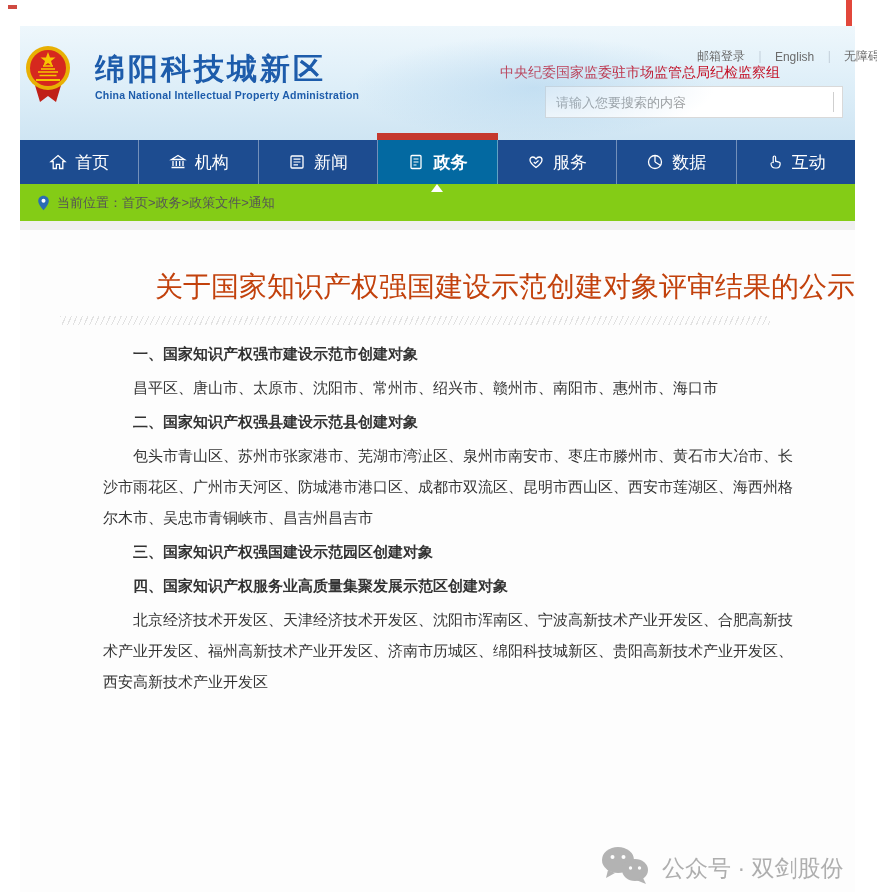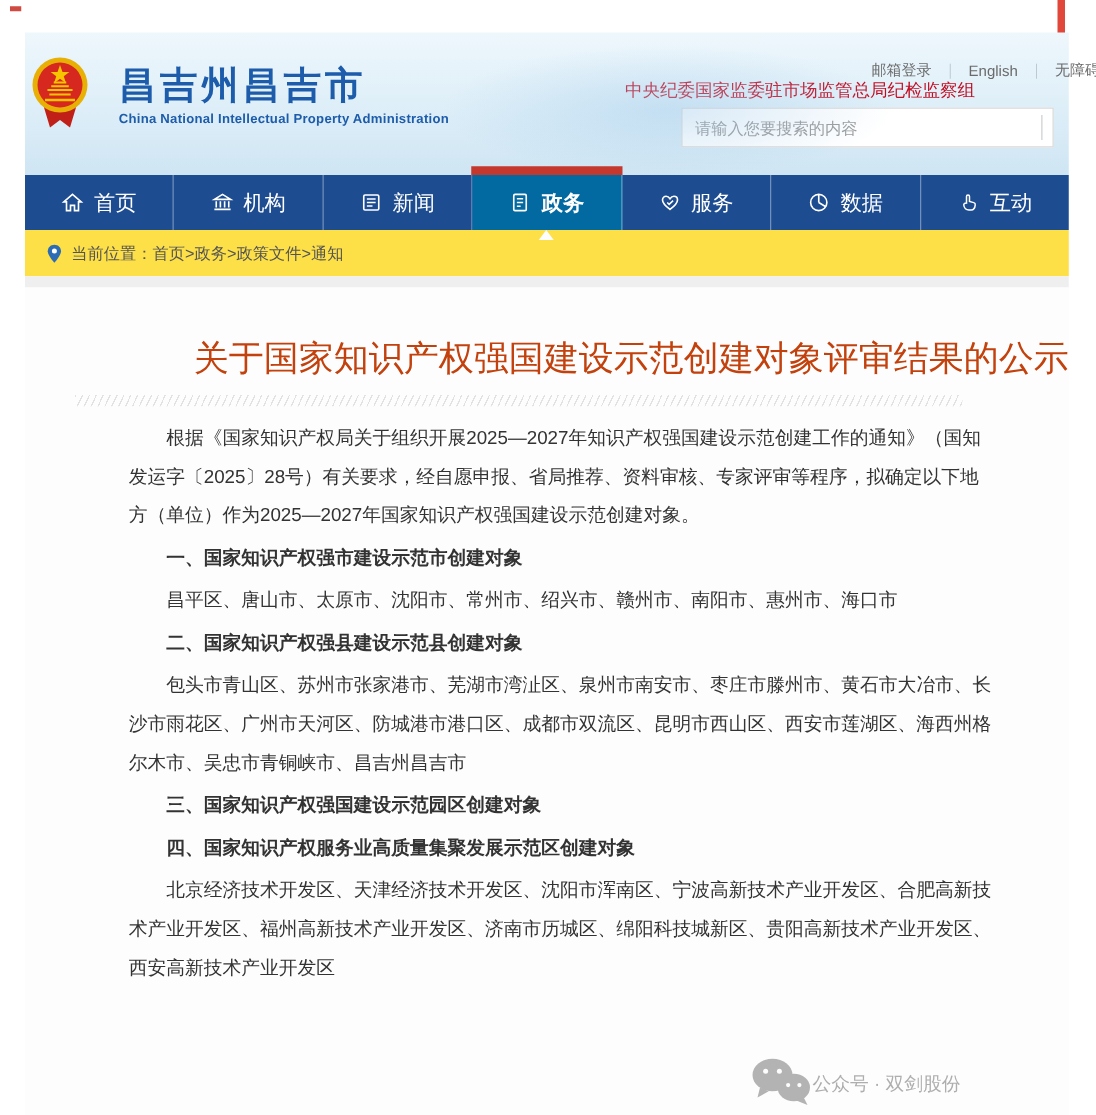--- a/index.html
+++ b/index.html
@@ -40,43 +40,43 @@
     color:#fff; font-size:17px; cursor:pointer; }
   .nav-item:not(:last-child) { border-right:1px solid rgba(255,255,255,.38); }
   .nav-item .ic { display:flex; }
   .nav-item.active { background:#0369a1; }
   .nav-item.active::before { content:''; position:absolute; left:-1px; right:-1px; top:-7px; height:7px; background:#c5382e; }
   .nav-item.active::after { content:''; position:absolute; left:-1px; right:-1px; bottom:-8px; height:8px; background:#143e7e; }
   .nav-item.active .notch { position:absolute; bottom:-8px; left:50%; margin-left:-6px; width:0; height:0;
     border-left:6px solid transparent; border-right:6px solid transparent; border-bottom:8px solid #fdfdfd; z-index:2; }
 
   
-  .crumbbar { position:absolute; left:0; top:184px; width:835px; height:37px; background:#fde047;
+  .crumbbar { position:absolute; left:0; top:184px; width:835px; height:37px; background:#84cc16;
     display:flex; align-items:center; padding-left:17px; font-size:13px; color:#555; }
   .crumbbar .pin { margin-right:7px; display:flex; }
   .crumb-path { cursor:pointer; }
   .gray-strip { position:absolute; left:0; top:221px; width:835px; height:9px; background:#efefef; }
 
   
   .article { position:absolute; left:0; top:230px; width:835px; height:662px; background:#fdfdfd;
     overflow:hidden; padding-top:42px; }
   .art-title { text-align:right; font-size:28px; font-weight:500; color:#c2410c; line-height:30px; }
   .meta { display:flex; justify-content:space-between; align-items:center; margin-top:16px;
     padding:0 115px 0 68px; font-size:12.5px; color:#9a9a9a; }
   .meta .fs { display:flex; gap:14px; align-items:center; }
   .meta .fs span.opt { cursor:pointer; }
   .hatch { height:9px; margin:14px 85px 0 40px;
     background:repeating-linear-gradient(115deg,#e2e2e2 0,#e2e2e2 1px,transparent 1px,transparent 5px); }
   .bodytext { padding:10px 60px 0 83px; font-size:15px; color:#333; }
   .bodytext p { line-height:31px; text-indent:2em; margin:0; }
   .bodytext p.hd { font-weight:bold; margin:3px 0; }
 
   
-  .wm { position:absolute; left:600px; top:845px; display:flex; align-items:center; 
-    color:#aeaeae; font-size:15px; z-index:5; white-space:nowrap; }
+  .wm { position:absolute; left:600px; top:845px; display:flex; align-items:center; gap:12px;
+    color:#aeaeae; font-size:23px; z-index:5; white-space:nowrap; }
 </style>
 </head>
 <body>
 
 <div class="stage">
   <div class="red-dash"></div>
   <div class="red-strip"></div>
 
   <div class="container">
 
@@ -85,21 +85,21 @@
         <svg width="46" height="64" viewBox="0 0 46 64">
           <path d="M9 38 L15 58 L23 52 L31 58 L37 38 Z" fill="#c02018"></path>
           <circle cx="23" cy="24" r="22" fill="#e8b004"></circle>
           <circle cx="23" cy="24" r="18" fill="#d6281e"></circle>
           <path d="M23 8 L25 13.5 L30.5 13.5 L26 17 L27.8 22.5 L23 19 L18.2 22.5 L20 17 L15.5 13.5 L21 13.5 Z" fill="#f7c600"></path>
           <path d="M13 28 h20 M14.5 31.5 h17 M16 25 h14 M18 22 h10" stroke="#f7c600" stroke-width="1.6" fill="none"></path>
           <path d="M11 36 h24" stroke="#f7c600" stroke-width="2" fill="none"></path>
         </svg>
       </span>
       <div class="brand">
-        <div class="brand-cn">昌吉州昌吉市</div>
+        <div class="brand-cn">绵阳科技城新区</div>
         <div class="brand-en">China National Intellectual Property Administration</div>
       </div>
 
       <div class="utility">
         <a>邮箱登录</a>
         <span class="sep">｜</span>
         <a>English</a>
         <span class="sep">｜</span>
         <a>无障碍</a>
       </div>
@@ -186,21 +186,20 @@
       <span>当前位置：</span>
       <span class="crumb-path">首页&gt;政务&gt;政策文件&gt;通知</span>
     </div>
     <div class="gray-strip"></div>
 
     <div class="article">
       <h1 class="art-title">关于国家知识产权强国建设示范创建对象评审结果的公示</h1>
       <div class="hatch"></div>
 
       <div class="bodytext">
-        <p>根据《国家知识产权局关于组织开展2025—2027年知识产权强国建设示范创建工作的通知》（国知发运字〔2025〕28号）有关要求，经自愿申报、省局推荐、资料审核、专家评审等程序，拟确定以下地方（单位）作为2025—2027年国家知识产权强国建设示范创建对象。</p>
         <p class="hd">一、国家知识产权强市建设示范市创建对象</p>
         <p>昌平区、唐山市、太原市、沈阳市、常州市、绍兴市、赣州市、南阳市、惠州市、海口市</p>
         <p class="hd">二、国家知识产权强县建设示范县创建对象</p>
         <p>包头市青山区、苏州市张家港市、芜湖市湾沚区、泉州市南安市、枣庄市滕州市、黄石市大冶市、长沙市雨花区、广州市天河区、防城港市港口区、成都市双流区、昆明市西山区、西安市莲湖区、海西州格尔木市、吴忠市青铜峡市、昌吉州昌吉市</p>
         <p class="hd">三、国家知识产权强国建设示范园区创建对象</p>
         <p class="hd">四、国家知识产权服务业高质量集聚发展示范区创建对象</p>
         <p>北京经济技术开发区、天津经济技术开发区、沈阳市浑南区、宁波高新技术产业开发区、合肥高新技术产业开发区、福州高新技术产业开发区、济南市历城区、绵阳科技城新区、贵阳高新技术产业开发区、西安高新技术产业开发区</p>
 
       </div>
     </div>

